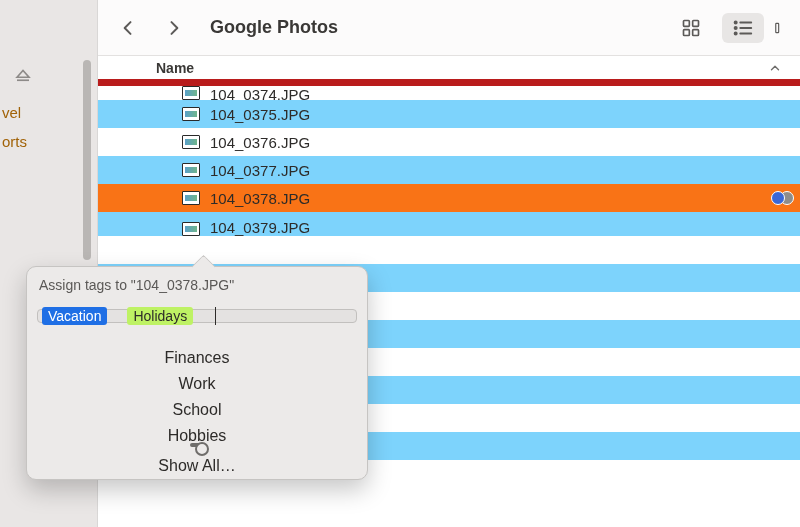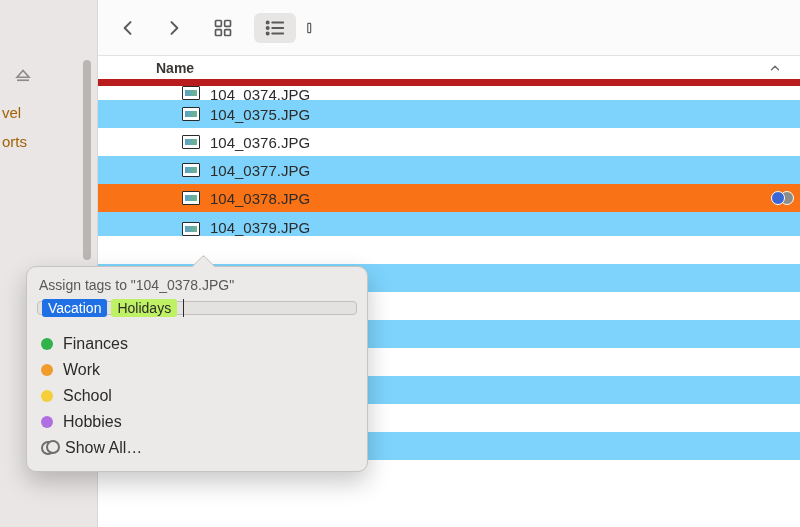--- a/index.html
+++ b/index.html
@@ -88,33 +88,33 @@
     box-shadow: 0 10px 24px rgba(0,0,0,0.22);
     padding: 10px 0 10px 0;
   }
   .popover::before {
     content: ""; position: absolute; top: -9px; left: 168px;
     width: 16px; height: 16px; background: #eceae9; border-left: 1px solid #c6c4c2; border-top: 1px solid #c6c4c2;
     transform: rotate(45deg); border-top-left-radius: 3px;
   }
   .pop-title { font-size: 14px; color: #5a5856; padding: 0 12px 8px 12px; }
   .tag-field {
-    margin: 0 10px; height: 14px; background: #ffffff6e; border: 1px solid #c2c0be; border-radius: 4px;
-    display: flex; align-items: center; padding: 0 4px; gap: 4px; background: #dedcdb;
+    margin: 8px 10px; height: 14px; background: #ffffff6e; border: 1px solid #c2c0be; border-radius: 4px;
+    display: flex; align-items: center; padding: 0 4px; gap: 20px; background: #dedcdb;
   }
   .tag-field { background: #e4e2e1; }
   .tag-token {
     background: #bef264; color: #2d2b29; border-radius: 3px; padding: 1px 6px; font-size: 14px;
   }
   .tag-token.sel { background: #1f6fe5; color: #fff; }
   .tag-field .cursor { width: 1px; height: 18px; background: #2d2b29; margin-left: 2px; }
 
   .tag-menu { margin-top: 16px; padding: 0 14px; }
   .tag-menu .opt {
-    display: flex; align-items: center; gap: 10px; height: 26px; font-size: 16px; color: #2d2b29;
+    display: flex; align-items: center; gap: 10px; height: 26px; font-size: 16px; color: #2d2b29; flex-direction: column;
   }
   .dot { width: 12px; height: 12px; border-radius: 6px; }
   .dot.green { background: #2fb34a; }
   .dot.orange { background: #f29b2d; }
   .dot.yellow { background: #f4cf3a; }
   .dot.purple { background: #b06fe0; }
   .opt .all-icon { width: 14px; height: 14px; border: 2px solid #6f6d6b; border-radius: 8px; position: relative; }
   .opt .all-icon::after { content: ""; position: absolute; width: 10px; height: 10px; border: 2px solid #6f6d6b; border-radius: 7px; left: 3px; top: -3px; background: #eceae9;}
 
   svg { display: block; }
@@ -142,20 +142,21 @@
       <div class="nav-btn">
         <svg viewBox="0 0 24 24" width="20" height="20" fill="none" stroke="currentColor" stroke-width="2.4" stroke-linecap="round" stroke-linejoin="round">
             <polyline points="15 5 8 12 15 19"></polyline>
           </svg>
       </div>
       <div class="nav-btn">
         <svg viewBox="0 0 24 24" width="20" height="20" fill="none" stroke="currentColor" stroke-width="2.4" stroke-linecap="round" stroke-linejoin="round">
             <polyline points="9 5 16 12 9 19"></polyline>
           </svg>
       </div>
+      <div class="title">Google Photos</div>
       <div class="view-btn">
         <svg viewBox="0 0 24 24" width="20" height="20" fill="none" stroke="currentColor" stroke-width="2">
           <rect x="3" y="3" width="7" height="7" rx="1"></rect>
             <rect x="14" y="3" width="7" height="7" rx="1"></rect>
           <rect x="3" y="14" width="7" height="7" rx="1"></rect>
             <rect x="14" y="14" width="7" height="7" rx="1"></rect>
         </svg>
       </div>
       <div class="view-btn active">
         <svg viewBox="0 0 24 24" width="22" height="22" fill="none" stroke="currentColor" stroke-width="2" stroke-linecap="round">

